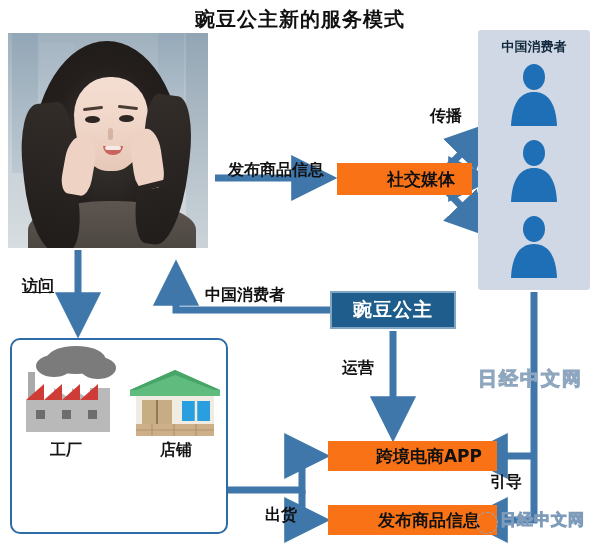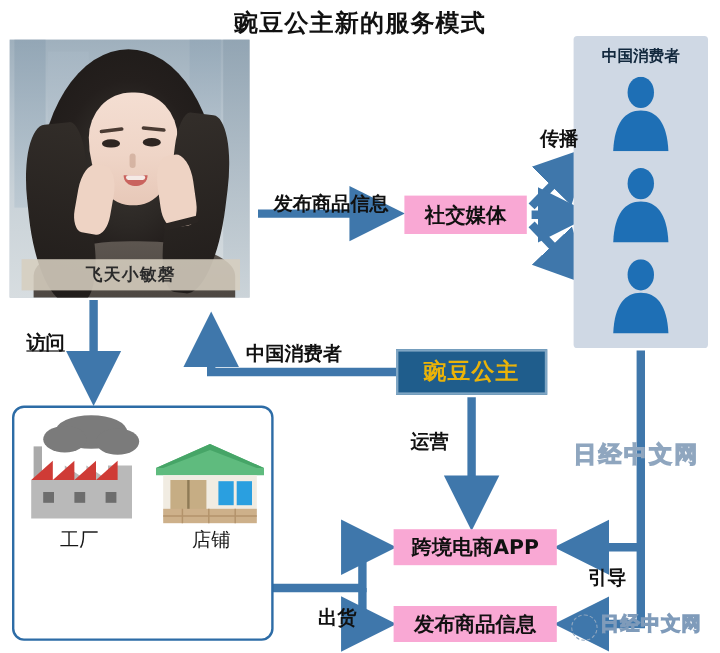--- a/index.html
+++ b/index.html
@@ -120,26 +120,27 @@
   .box {
     position: absolute;
     display: flex;
     align-items: center;
     justify-content: center;
     font-size: 17px;
     font-weight: bold;
     white-space: nowrap;
   }
   .box-lightblue {
-    background: #f9a8d4;
+    background: #f97316;
     color: #111;
+    padding-left: 33px;
   }
   .box-dark {
     background: #1f5d8c;
-    color: #eab308;
+    color: #ffffff;
     border: 2px solid #7fa6c4;
     box-sizing: border-box;
   }
 
   #social-media-box { left: 337px; top: 163px; width: 102px; height: 32px; }
   #princess-box    { left: 330px; top: 291px; width: 126px; height: 38px; font-size: 19px; letter-spacing: 1px;}
   #manufacturer-box{ left: 60px;  top: 476px; width: 108px; height: 28px; font-size: 16px;}
   #app-box         { left: 328px; top: 441px; width: 136px; height: 30px; font-size: 17px;}
   #site-box        { left: 328px; top: 505px; width: 136px; height: 30px; font-size: 17px;}
 
@@ -170,38 +171,38 @@
     left: 10px; top: 338px;
     width: 218px; height: 196px;
     border: 2px solid #2d6ca6;
     border-radius: 10px;
     box-sizing: border-box;
     background: #ffffff;
   }
   .icon-label {
     position: absolute;
     font-size: 16px;
-    font-weight: normal;
+    font-weight: bold;
     color: #161616;
     text-align: center;
     white-space: nowrap;
   }
   #factory-label { left: 18px; top: 440px; width: 96px; }
   #shop-label    { left: 128px; top: 440px; width: 96px; }
 
   
   .edge-label {
     position: absolute;
     font-size: 16px;
     font-weight: bold;
     color: #111111;
     white-space: nowrap;
   }
   #label-publish { left: 228px; top: 140px; margin-top: 20px; }
-  #label-spread  { left: 450px; top: 106px; }
+  #label-spread  { left: 430px; top: 106px; }
   #label-visit   { left: 22px;  top: 276px; text-decoration: underline; }
   #label-invite  { left: 205px; top: 285px; }
   #label-operate { left: 342px; top: 358px; }
   #label-ship    { left: 265px; top: 470px; margin-top: 35px; }
   #label-guide   { left: 490px; top: 472px; }
 
   
   #edges { position: absolute; left: 0; top: 0; width: 600px; height: 544px; }
 
   
@@ -249,23 +250,20 @@
   <div class="eye l"></div>
   <div class="eye r"></div>
   <div class="nose"></div>
   <div class="mouth"></div>
   <div class="teeth"></div>
   <div class="hair2"></div>
   <div class="hair3"></div>
   <div class="hand l"></div>
   <div class="hand r"></div>
   <div class="wrist-band"></div>
-  <div class="photo-caption-bar">
-    <span>飞天小敏磬</span>
-  </div>
 </div>
 
 <svg id="edges" viewBox="0 0 600 544">
   <defs>
     <marker id="ah" markerWidth="7" markerHeight="7" refX="5.4" refY="3.5" orient="auto">
       <path d="M0,0.2 L6.6,3.5 L0,6.8 Z" fill="#3f77ab"></path>
     </marker>
   </defs>
 
   <line x1="215" y1="178" x2="329" y2="178" stroke="#3f77ab" stroke-width="7" marker-end="url(#ah)"></line>

